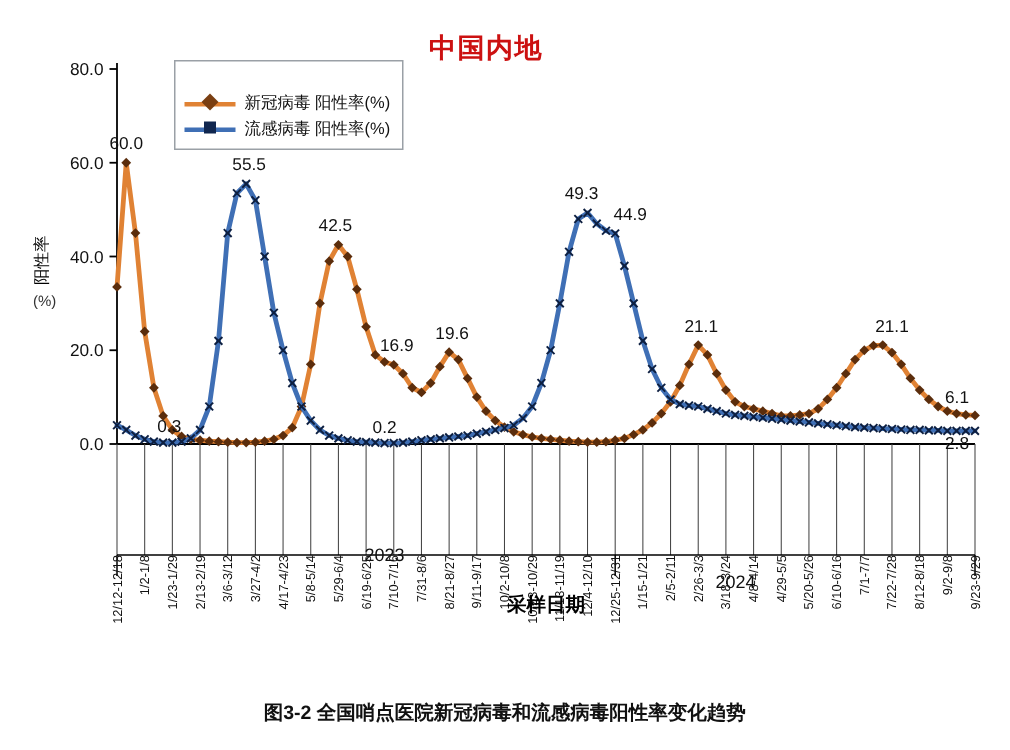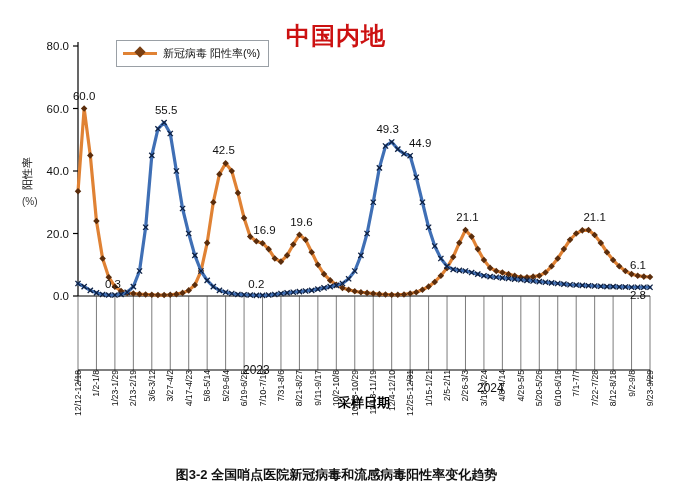--- a/index.html
+++ b/index.html
@@ -10,36 +10,36 @@
     color:#000;
     overflow:hidden;
     position:relative;
   }
   #chart-root{position:absolute;left:0;top:0;width:673px;height:500px;}
   svg{display:block;}
   .ttl{
     position:absolute;
     font-weight:bold;
     color:#cc1111;
-    font-size:24px;
+    font-size:18px;
     letter-spacing:1px;
   }
   .caption{
     position:absolute;
     left:0;width:673px;
     text-align:center;
     font-size:13px;
     font-weight:bold;
     color:#111;
   }
   .legend-box{
     position:absolute;
     border:1px solid #9aa0a6;
     background:#fff;
-    padding:4px 8px 4px 6px;
+    padding:20px 8px 4px 6px;
     font-size:11px;
     line-height:17px;
   }
   .legend-row{display:flex;align-items:center;white-space:nowrap;}
   .legend-swatch{width:34px;height:3px;margin-right:6px;position:relative;}
   .legend-swatch i{
     position:absolute;left:13px;top:-4px;
     width:8px;height:8px;display:block;
   }
   .lg-text{color:#111;}
@@ -635,20 +635,26 @@
 
 <div class="caption" style="top:466px;">图3-2 全国哨点医院新冠病毒和流感病毒阳性率变化趋势</div>
 
 <div class="legend-box" style="left:116px;top:40px;">
   <div class="legend-row">
     <span class="legend-swatch" style="background:#e08234;">
       <i style="background:#7a3f12;transform:rotate(45deg);"></i>
     </span>
     <span class="lg-text">新冠病毒 阳性率(%)</span>
   </div>
+  <div class="legend-row">
+    <span class="legend-swatch" style="background:#3f6fb5;">
+      <i style="background:#10264f;"></i>
+    </span>
+    <span class="lg-text">流感病毒 阳性率(%)</span>
+  </div>
 </div>
 
 <div class="axis-title-y" style="left:20px;top:190px;">阳性率</div>
 <div class="axis-unit" style="left:22px;top:196px;">(%)</div>
 
 <div class="axis-title-x" style="left:338px;top:394px;text-align:right;">采样日期</div>
 
 <div class="yr" style="left:243px;top:363px;">2023</div>
 <div class="yr" style="left:477px;top:381px;">2024</div>
 

